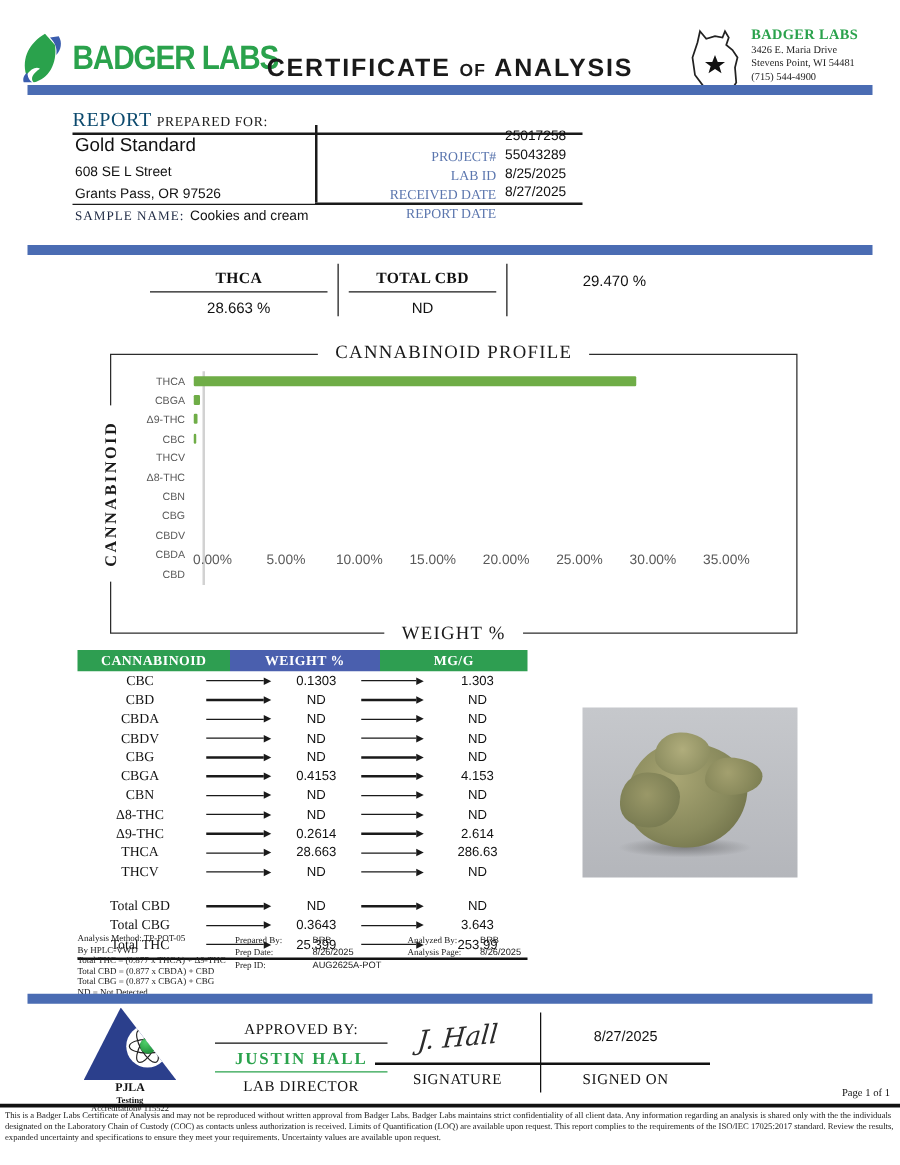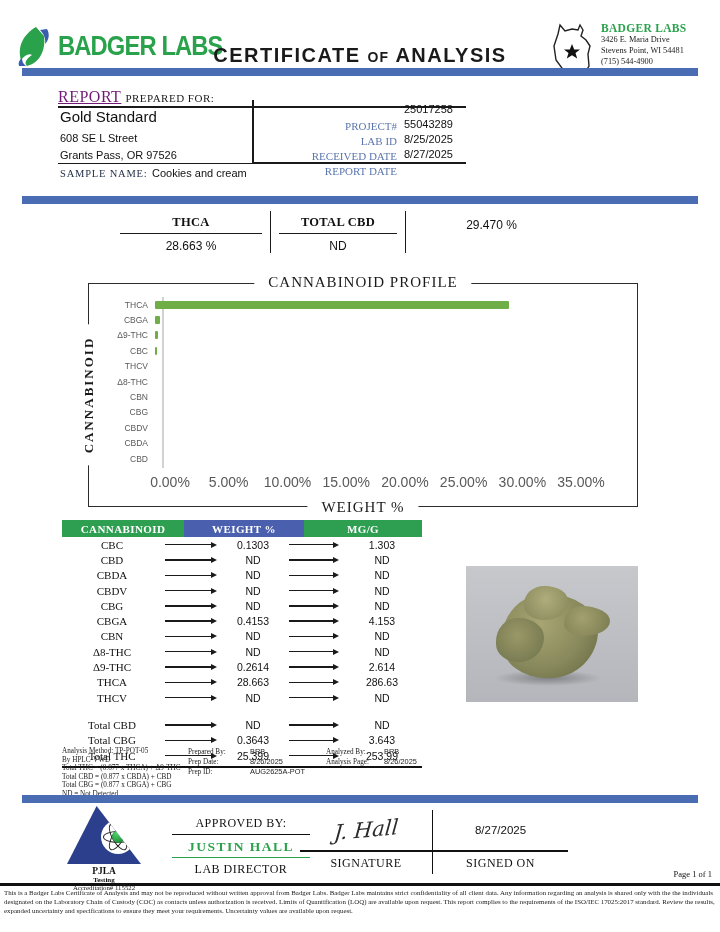--- a/index.html
+++ b/index.html
@@ -14,21 +14,21 @@
   #coa-title { left:0; right:0; top:44px; text-align:center; font-weight:bold; letter-spacing:1.5px; font-size:20px; color:#1a1a1a; }
   #coa-title .of { font-size:14px; letter-spacing:1px; }
   #lab-block { right:10px; top:22px; display:flex; gap:5px; width:160px; }
   #lab-text { font-family:"Liberation Serif", serif; }
   #lab-name { color:#2aa24c; font-size:11.5px; font-weight:bold; letter-spacing:.3px; }
   .lab-line { font-size:8.3px; color:#222; line-height:11px; font-family:"Liberation Serif", serif; }
   .bluebar { left:22px; width:676px; height:8px; background:#4a6cb3; }
 
   
   #report-head { left:58px; top:88px; font-family:"Liberation Serif", serif; }
-  #report-word { color:#701a75; font-size:16px; letter-spacing:.5px;text-decoration:underline; }
+  #report-word { color:#0c4a6e; font-size:16px; letter-spacing:.5px; }
   #prepared-word { color:#1a1a1a; font-size:11px; letter-spacing:.5px; }
   .hline { background:#1a1a1a; height:1.6px; }
   #client-name { left:60px; top:108px; font-size:15px; color:#111; }
   .client-line { left:60px; font-size:11px; color:#111; }
   .fieldrow { position:absolute; left:258px; width:208px; display:flex; justify-content:flex-end; gap:7px; }
   .fieldrow .flabel { font-family:"Liberation Serif", serif; color:#5b76ae; font-size:11px; text-align:right;margin-top:17px; }
   .fieldrow .fvalue { color:#111; font-size:11px; width:62px; }
   #vdiv-report { left:252px; top:100px; width:1.5px; height:62px; background:#1a1a1a; }
   #sample-label { left:60px; top:168px; font-family:"Liberation Serif", serif; font-size:10.5px; letter-spacing:.8px; color:#1f2a44; }
   #sample-value { left:152px; top:167px; font-size:11px; color:#111; }
@@ -49,21 +49,21 @@
     padding:0 12px; font-family:"Liberation Serif", serif; font-weight:bold; font-size:13px; letter-spacing:2px; color:#1a1a1a; }
   #chart-xlabel { position:absolute; bottom:-10px; left:50%; transform:translateX(-50%); background:#fff;
     padding:0 14px; font-family:"Liberation Serif", serif; font-size:15px; letter-spacing:1px; color:#1a1a1a; }
   #plot { position:absolute; left:8px; top:13px; right:8px; bottom:38px; }
   .crow { display:flex; align-items:center; height:15.4px; }
   .clabel { width:58px; text-align:right; padding-right:7px; font-size:8.5px; color:#595959; }
   .ctrack { flex:1; position:relative; height:100%; }
   .cbar { position:absolute; left:0; top:50%; transform:translateY(-50%); height:8px; background:#6fad47; border-radius:1px; }
   #axis0 { position:absolute; left:65px; top:0; bottom:0; width:1.5px; background:#d2d2d2; }
   #ticks { position:absolute; left:73px; right:8px; bottom:14px; height:12px; }
-  .tick { position:absolute; transform:translateX(-50%); font-size:14px; color:#595959; white-space:nowrap;margin-top:32px; }
+  .tick { position:absolute; transform:translateX(-50%); font-size:11px; color:#595959; white-space:nowrap; }
 
   
   #rtable { left:62px; top:520px; width:360px; }
   #rt-head { display:flex; height:17px; font-family:"Liberation Serif", serif; font-weight:bold; color:#fff; font-size:11px; }
   #rt-head div { display:flex; align-items:center; justify-content:center; letter-spacing:.4px; }
   .hgreen { background:#2e9e51; }
   .hblue  { background:#4a5fae; }
   .rt-row { display:grid; grid-template-columns:100px 58px 66px 56px 80px; align-items:center; height:15.3px; }
   .rt-name { font-family:"Liberation Serif", serif; font-size:11px; text-align:center; }
   .rt-val { font-size:10.5px; text-align:center; }

